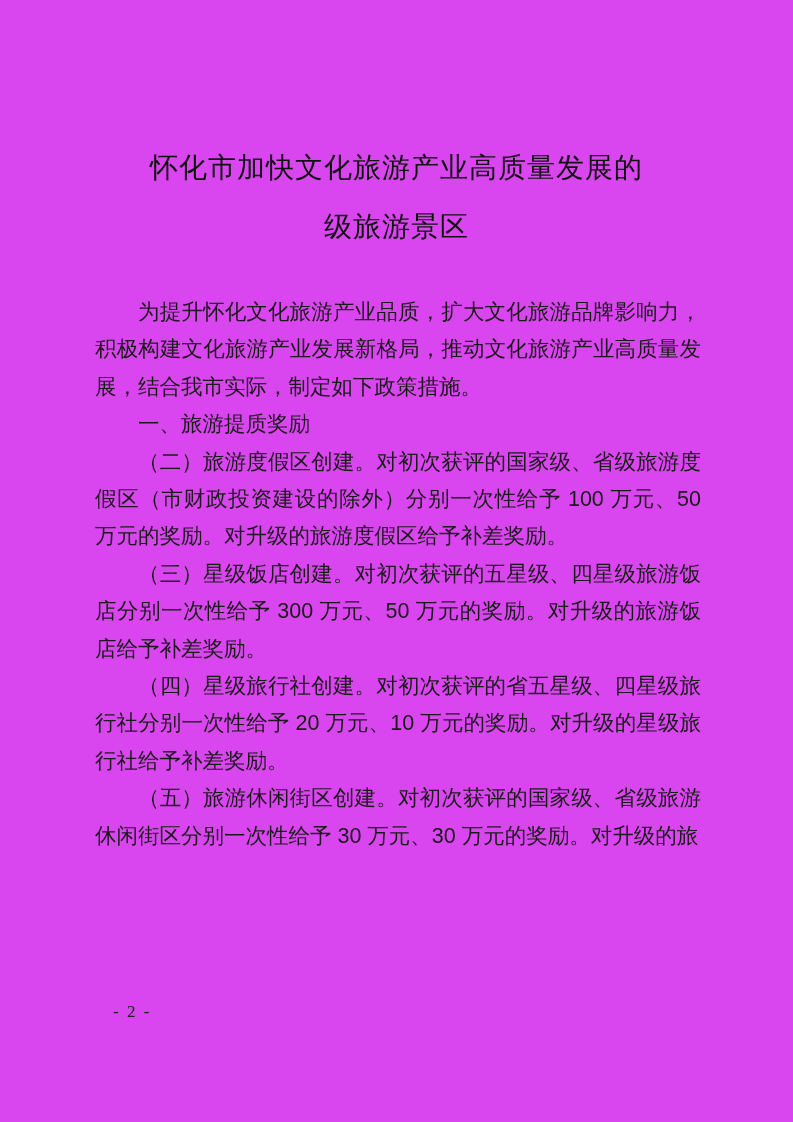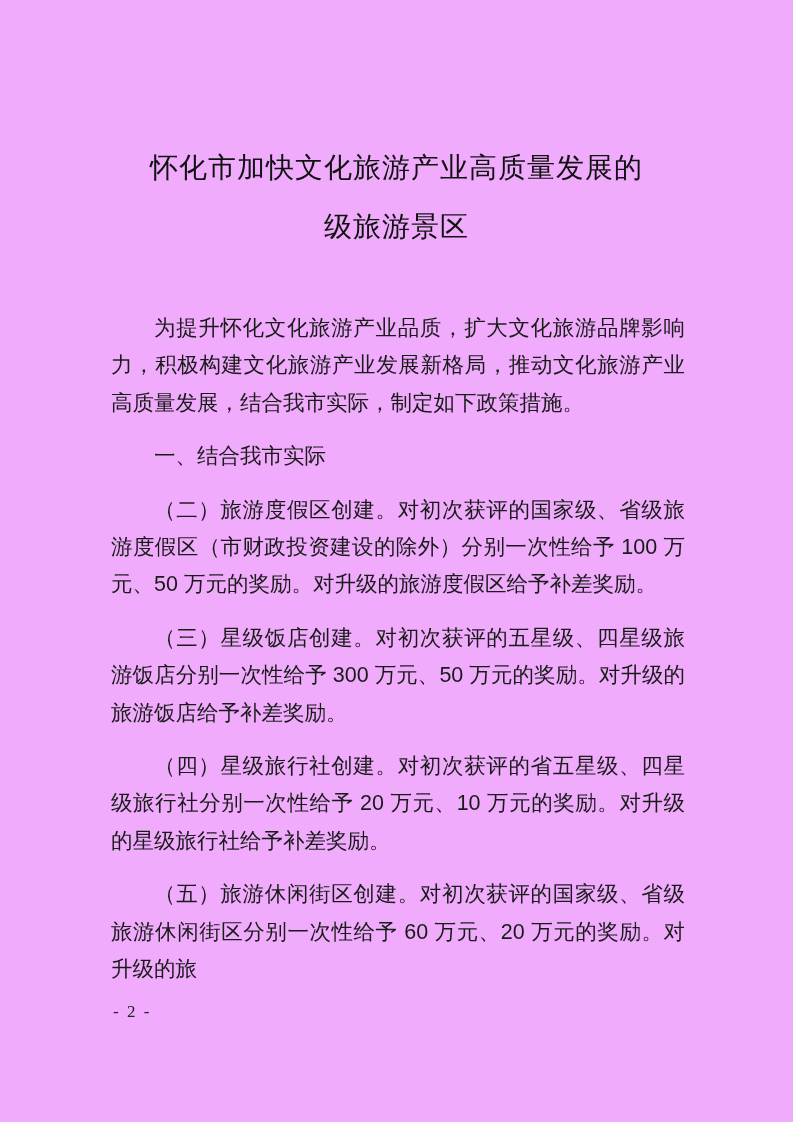--- a/index.html
+++ b/index.html
@@ -4,21 +4,21 @@
 <style>
   html, body {
     margin: 0;
     padding: 0;
     background: #ffffff;
   }
   .page {
     position: relative;
     width: 793px;
     height: 1122px;
-    background: #f0abfc;
+    background: #d946ef;
     overflow: hidden;
     font-family: "Liberation Sans", "DejaVu Sans", sans-serif;
     color: #1a1a1a;
   }
   .doc-title {
     position: absolute;
     top: 138px;
     left: 0;
     width: 100%;
     margin: 0;
@@ -37,21 +37,21 @@
     top: 294px;
     left: 95px;
     width: 606px;
     font-size: 21.5px;
     line-height: 37.4px;
     text-align: justify;
     text-justify: inter-character;
     color: #1a1a1a;
   }
   .doc-body p {
-    margin: 16px;
+    margin: 0;
     padding: 0;
     text-indent: 2em;
   }
   .page-footer {
     position: absolute;
     top: 1002px;
     left: 113px;
     font-family: "Liberation Serif", "DejaVu Serif", serif;
     font-size: 17px;
     letter-spacing: 2px;
@@ -63,22 +63,22 @@
 
 <div class="page">
 
   <h1 class="doc-title">
     <span class="title-line">怀化市加快文化旅游产业高质量发展的</span>
     <span class="title-line">级旅游景区</span>
   </h1>
 
   <div class="doc-body">
     <p>为提升怀化文化旅游产业品质，扩大文化旅游品牌影响力，积极构建文化旅游产业发展新格局，推动文化旅游产业高质量发展，结合我市实际，制定如下政策措施。</p>
-    <p>一、结合我市实际</p>
+    <p>一、旅游提质奖励</p>
     <p>（二）旅游度假区创建。对初次获评的国家级、省级旅游度假区（市财政投资建设的除外）分别一次性给予 100 万元、50 万元的奖励。对升级的旅游度假区给予补差奖励。</p>
     <p>（三）星级饭店创建。对初次获评的五星级、四星级旅游饭店分别一次性给予 300 万元、50 万元的奖励。对升级的旅游饭店给予补差奖励。</p>
     <p>（四）星级旅行社创建。对初次获评的省五星级、四星级旅行社分别一次性给予 20 万元、10 万元的奖励。对升级的星级旅行社给予补差奖励。</p>
-    <p>（五）旅游休闲街区创建。对初次获评的国家级、省级旅游休闲街区分别一次性给予 60 万元、20 万元的奖励。对升级的旅</p>
+    <p>（五）旅游休闲街区创建。对初次获评的国家级、省级旅游休闲街区分别一次性给予 30 万元、30 万元的奖励。对升级的旅</p>
   </div>
 
   <div class="page-footer">- 2 -</div>
 
 </div>
 
 </body></html>

